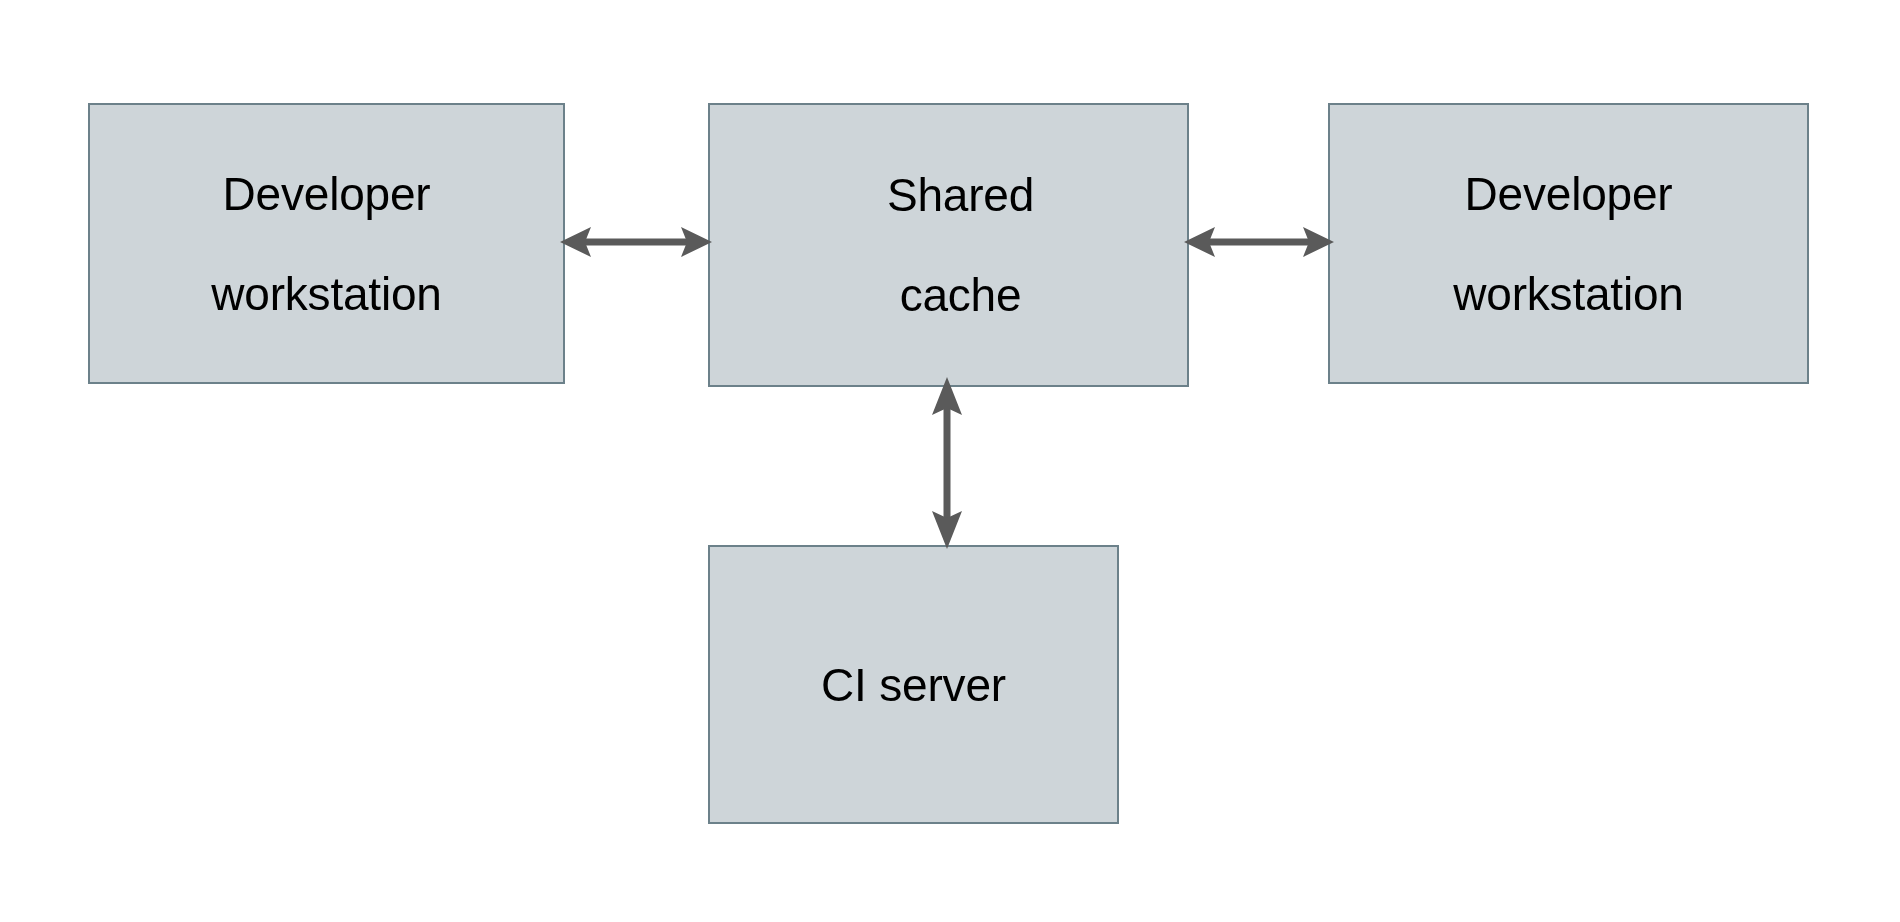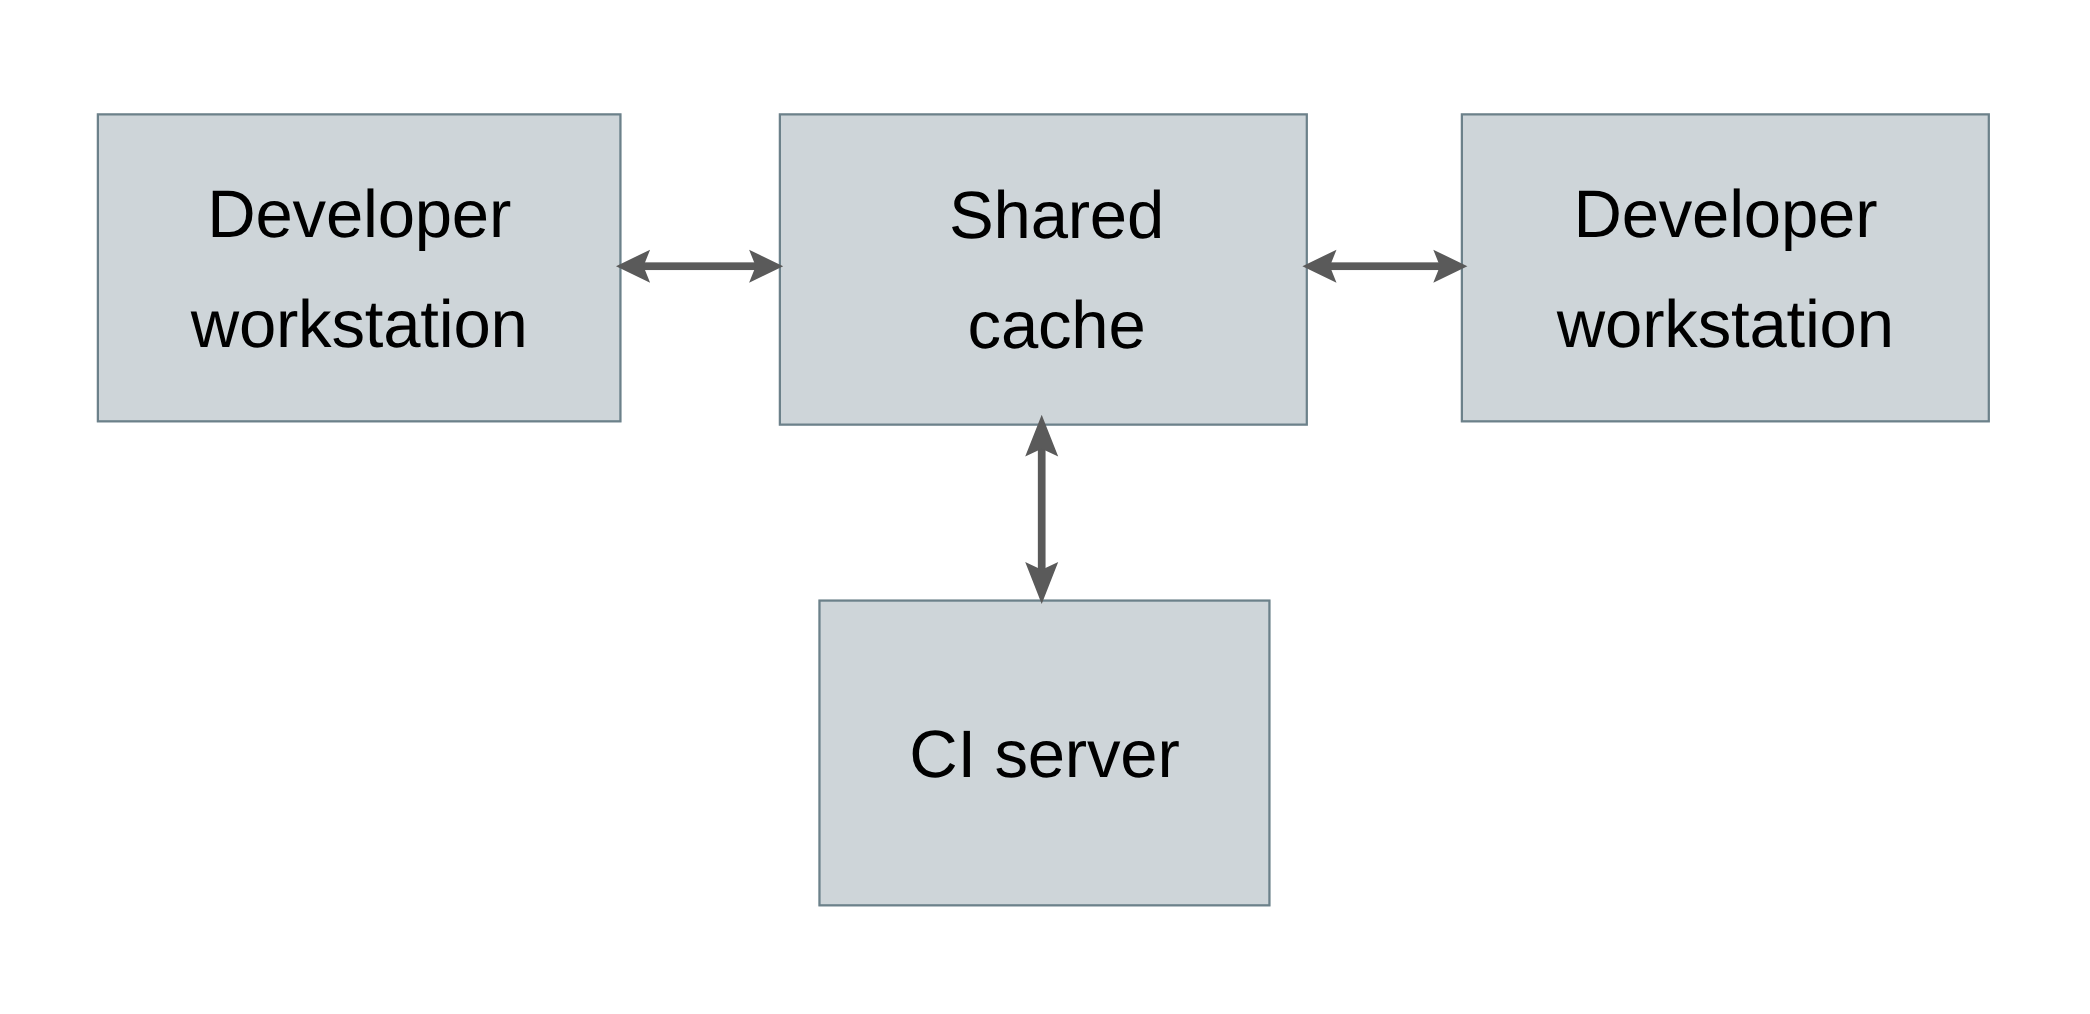--- a/index.html
+++ b/index.html
@@ -22,33 +22,33 @@
     position: absolute;
     box-sizing: border-box;
     background: #ced5d9;
     border: 2px solid #6c818a;
     display: flex;
     align-items: center;
     justify-content: center;
   }
   .node-label {
     color: #000000;
-    font-size: 61px;
+    font-size: 46px;
     line-height: 100px;
     font-weight: 400;
     text-align: center;
     letter-spacing: -0.2px;
     white-space: pre-line;
     width: 110%;
   }
   
   #node-dev-left   { left: 88px;  top: 103px; width: 477px; height: 281px; }
   #node-cache      { left: 708px; top: 103px; width: 481px; height: 284px; padding-left: 24px; }
   #node-dev-right  { left: 1328px;top: 103px; width: 481px; height: 281px; }
-  #node-ci         { left: 744px; top: 545px; width: 411px; height: 279px; }
+  #node-ci         { left: 708px; top: 545px; width: 411px; height: 279px; }
 
   .edge {
     position: absolute;
     overflow: visible;
   }
   #edge-left-cache  { left: 560px;  top: 205px; width: 152px; height: 74px; }
   #edge-cache-right { left: 1184px; top: 205px; width: 150px; height: 74px; }
   #edge-cache-ci    { left: 910px;  top: 377px; width: 74px;  height: 172px; }
 </style>
 </head>

